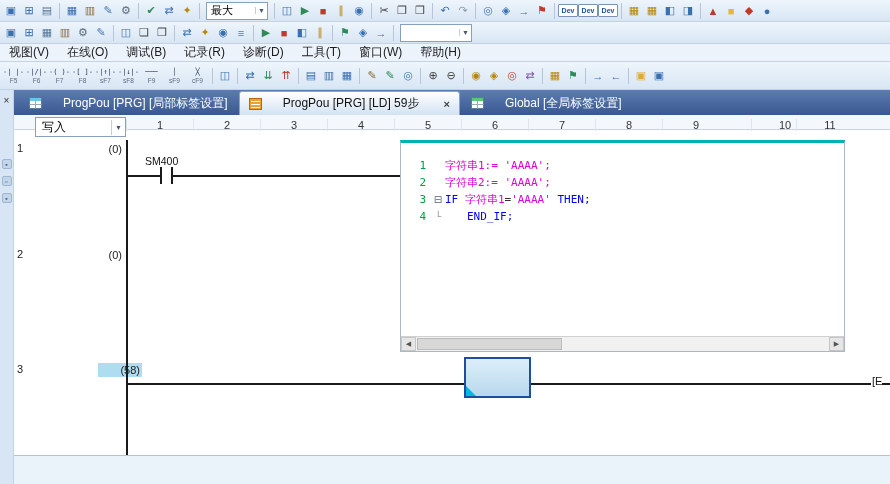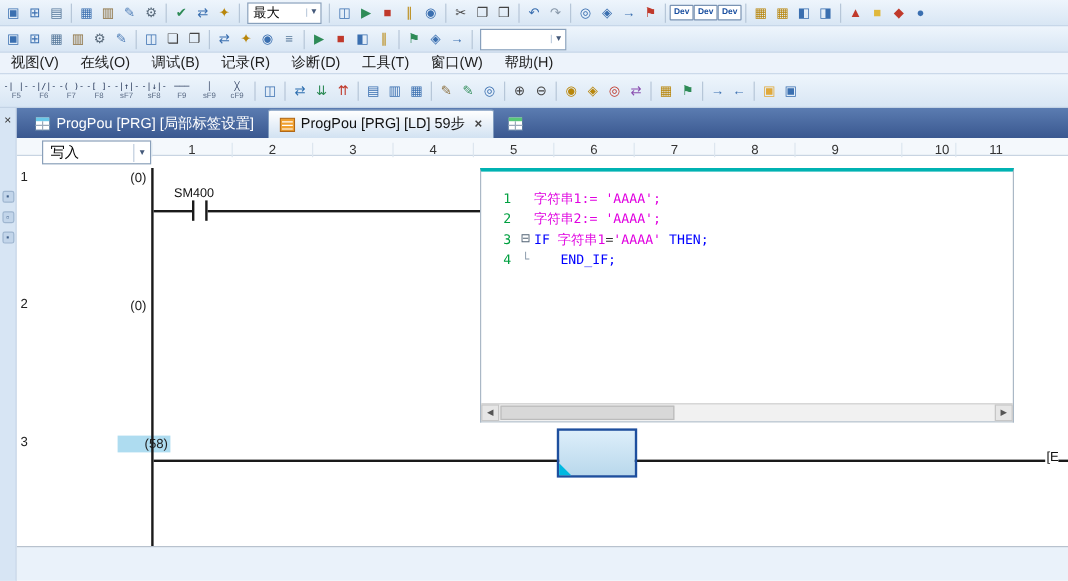--- a/index.html
+++ b/index.html
@@ -41,21 +41,21 @@
   #leftstrip { position:absolute; top:90px; left:0; width:14px; bottom:0; background:#d7e5f4;
                border-right:1px solid #c3d3e5; display:flex; flex-direction:column; align-items:center; }
   #strip-close { font-size:10px; color:#333; line-height:12px; margin-top:5px; cursor:default; }
   #strip-icons { display:flex; flex-direction:column; margin-top:52px; gap:7px; }
   #strip-icons .tb-icon { width:10px; height:10px; font-size:7px; background:#c2d5ea; border:1px solid #9fb6d0; color:#40608a; }
 
   
   #tabbar { position:absolute; top:90px; left:14px; right:0; height:25px;
             background:linear-gradient(#5b7cb1,#3a5890); display:flex; align-items:flex-end;
             padding-left:6px; gap:2px; }
-  .tab { height:24px; display:flex; align-items:center; gap:5px; padding:0 9px; font-size:12px;
+  .tab { height:24px; display:flex; align-items:center; gap:21px; padding:0 9px; font-size:12px;
          color:#fff; border-radius:3px 3px 0 0; white-space:nowrap; cursor:default; }
   .tab.active { background:linear-gradient(#ffffff,#d2e2f2); color:#111; border:1px solid #8aa5c5; border-bottom:none; }
   .tab-icon { width:13px; height:12px; display:inline-flex; }
   .tab-close { font-size:11px; color:#444; margin-left:3px; font-weight:bold; }
 
   
   #editor { position:absolute; top:115px; left:14px; right:0; bottom:0; background:#fff; overflow:hidden; }
   #edheader { position:absolute; top:0; left:0; right:0; height:15px; background:#f4f8fc; border-bottom:1px solid #c8d4e2; }
   #mode-combo { position:absolute; left:21px; top:2px; width:91px; height:20px; background:#fff;
                 border:1px solid #8aa0ba; font-size:12px; display:flex; align-items:center; padding-left:6px; }
@@ -308,20 +308,21 @@
     </div>
     <div class="tab">
       <span class="tab-icon">
         <svg width="13" height="12" viewBox="0 0 13 12">
             <rect x="0.5" y="0.5" width="12" height="11" fill="#ffffff" stroke="#5a7aa0"></rect>
             <rect x="1" y="1" width="11" height="3" fill="#58c878"></rect>
             <line x1="0.5" y1="7.5" x2="12.5" y2="7.5" stroke="#9aaabb" stroke-width="1"></line>
             <line x1="6.5" y1="4" x2="6.5" y2="11.5" stroke="#9aaabb" stroke-width="1"></line>
           </svg>
       </span>
+      <span>Global [全局标签设置]</span>
     </div>
   </div>
 
   <div id="editor">
 
     <div id="edheader">
       <div id="mode-combo">
         <span>写入</span>
         <span class="arrow">▼</span>
       </div>

